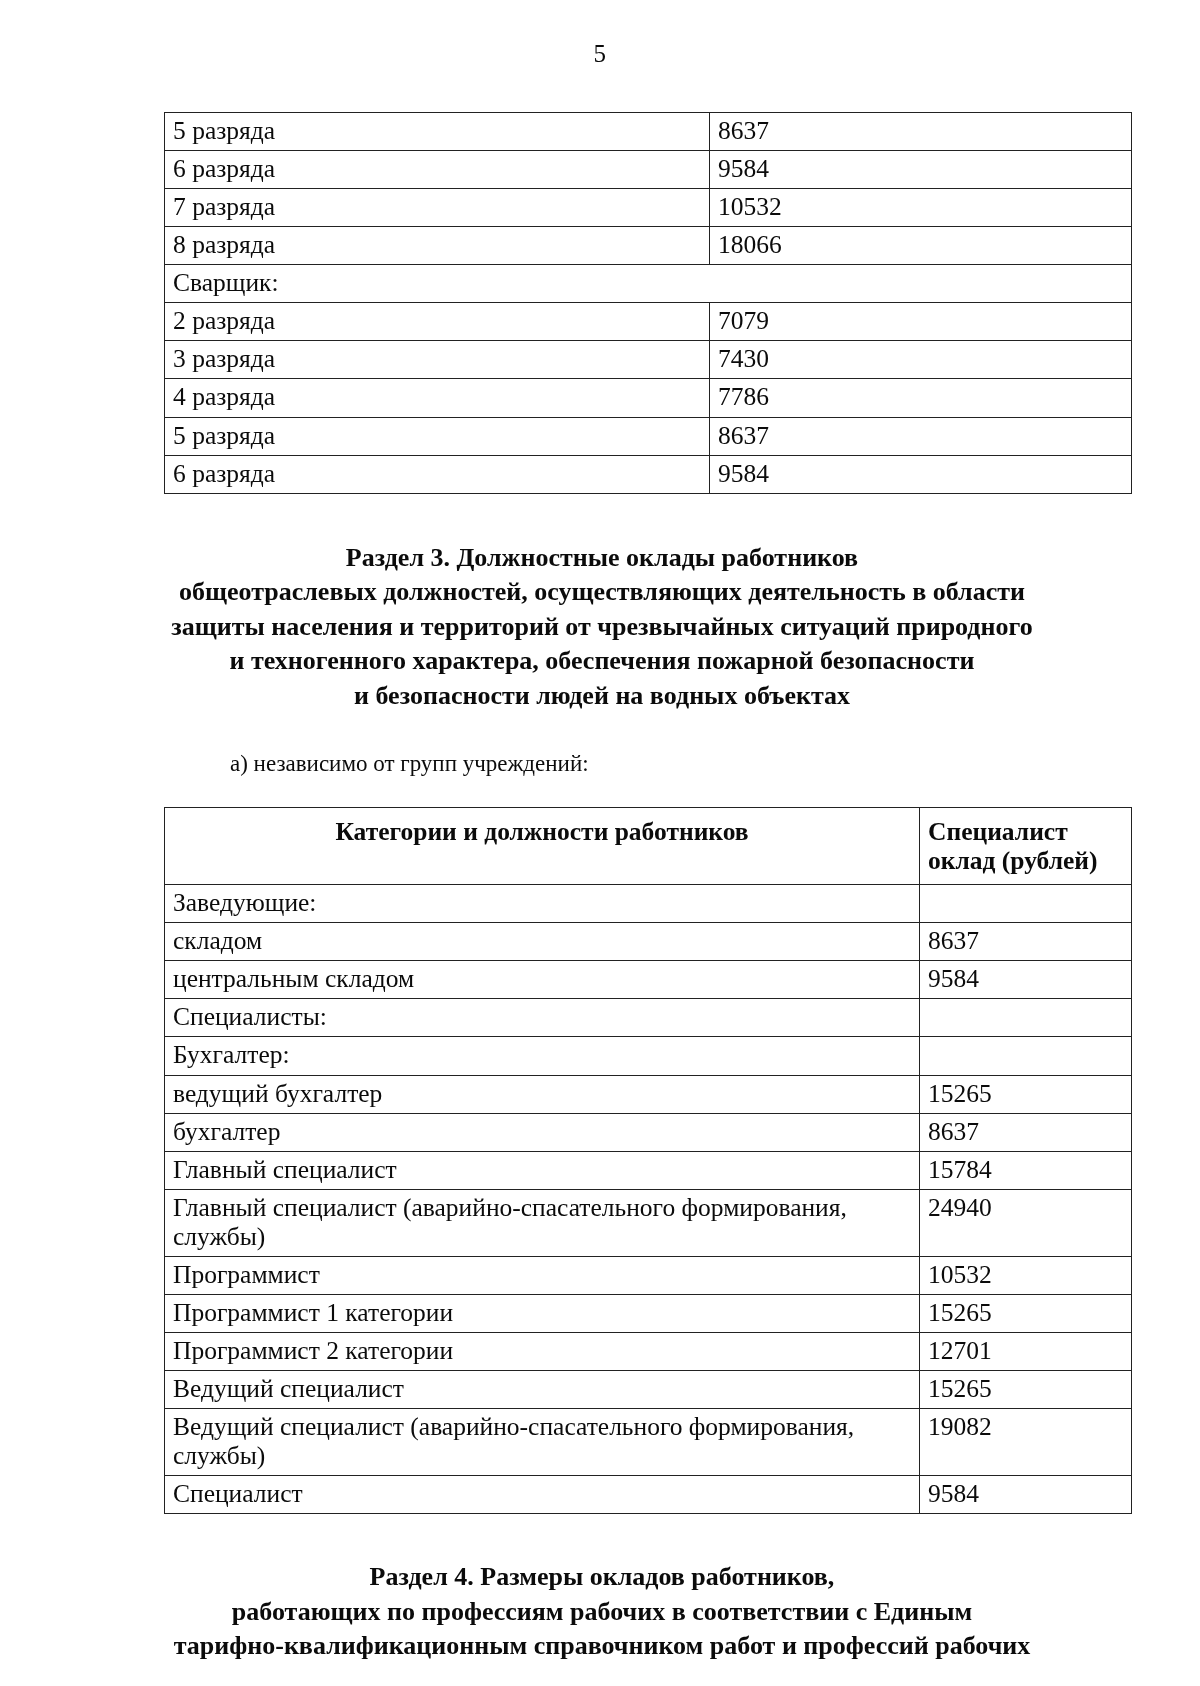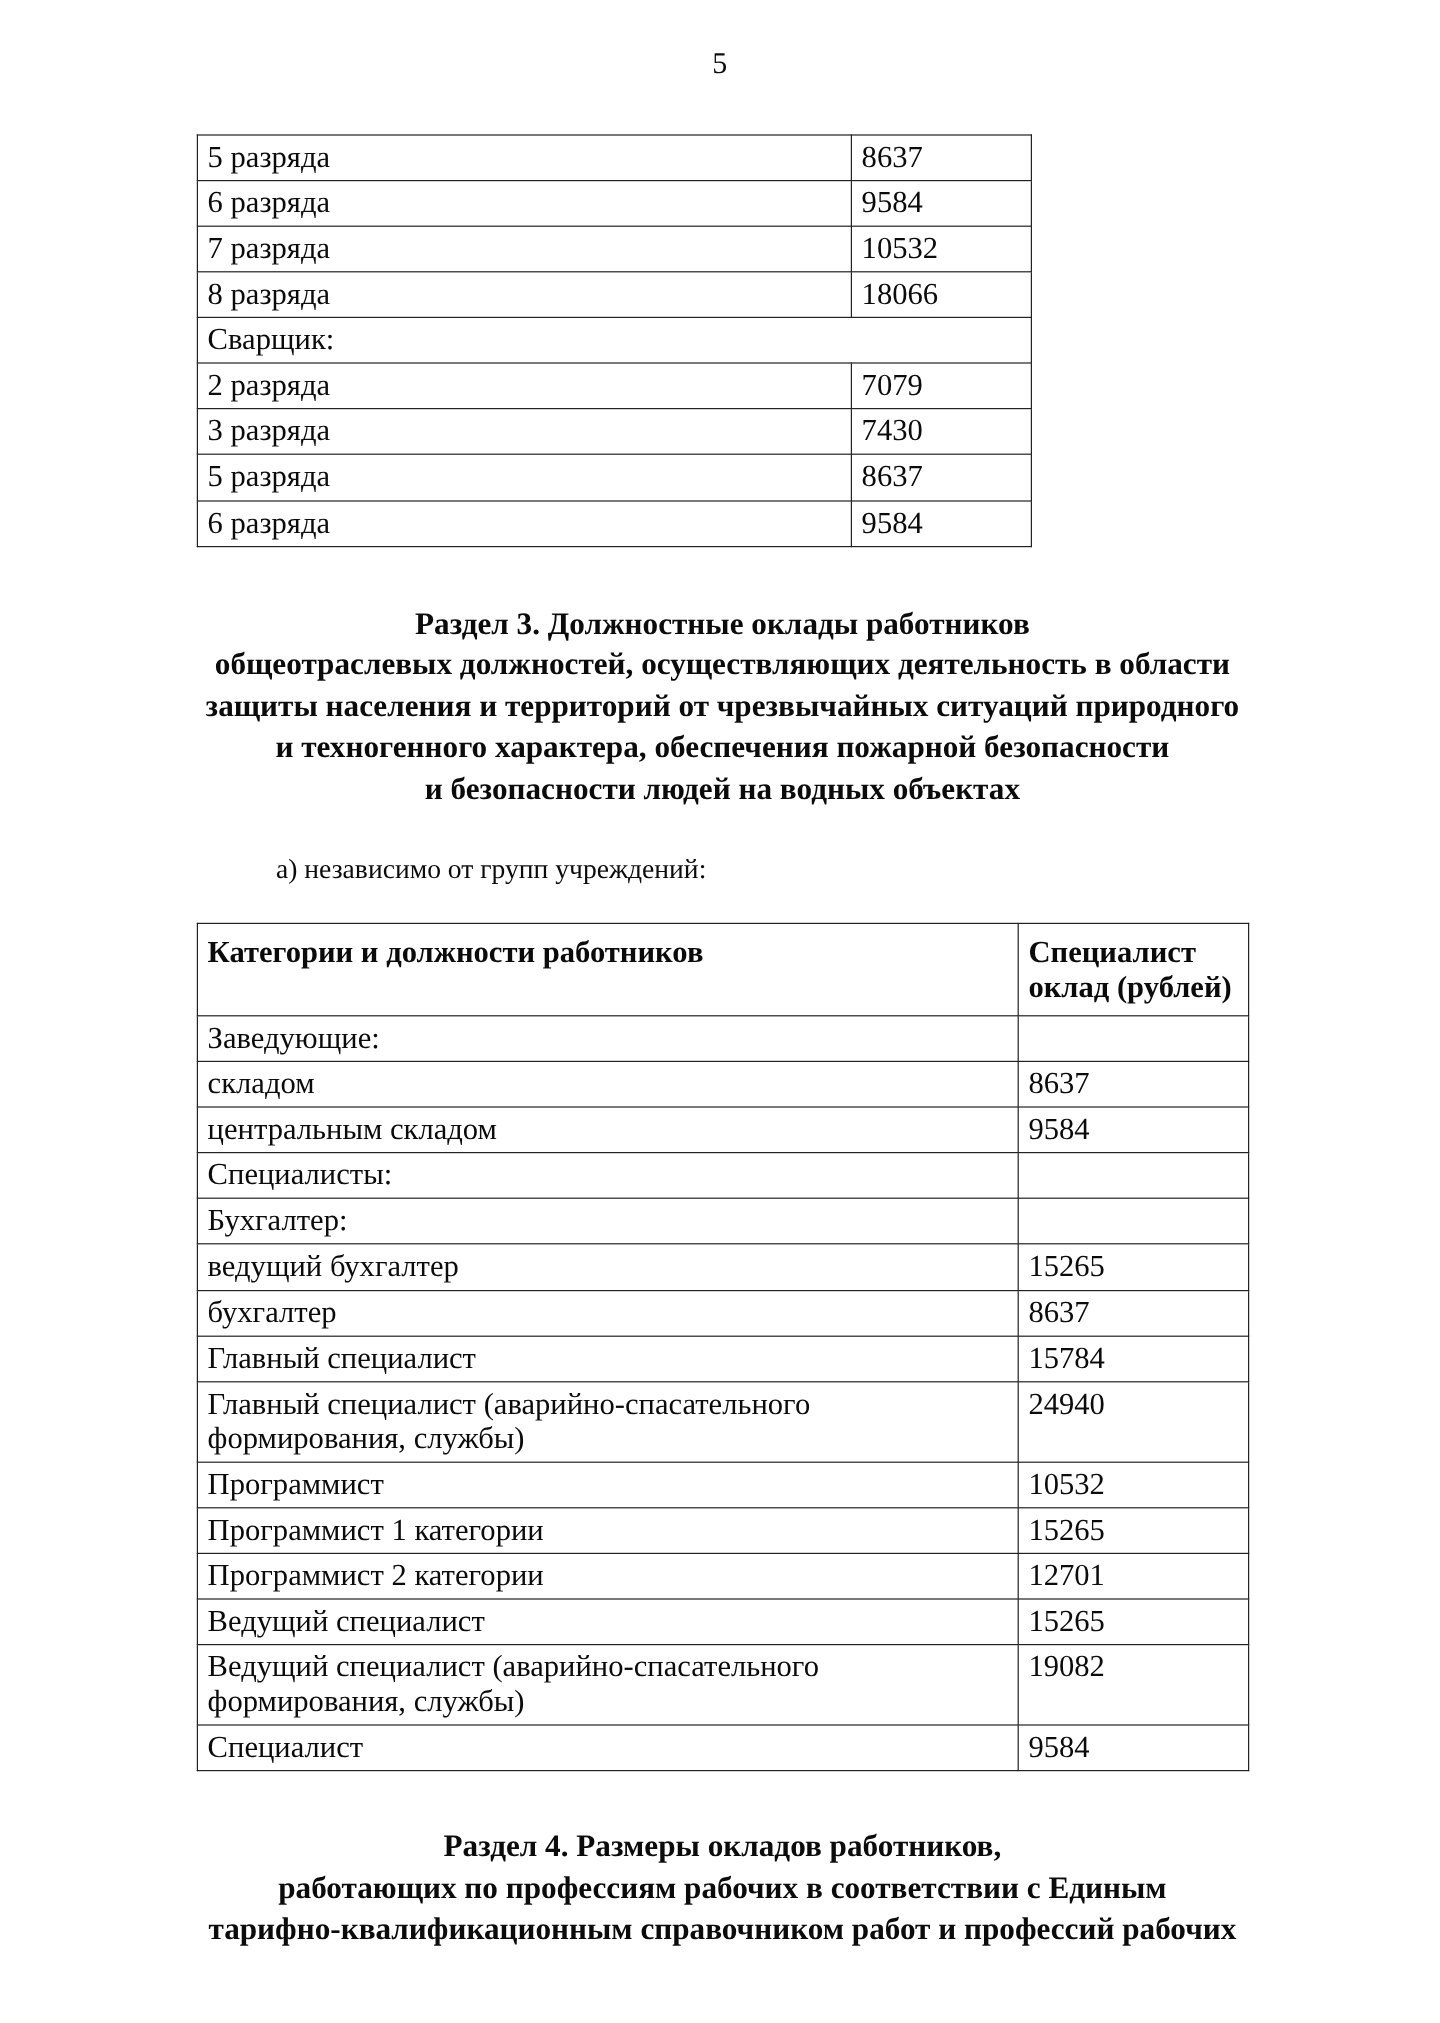--- a/index.html
+++ b/index.html
@@ -35,39 +35,39 @@
   .content {
     position: absolute;
     top: 112px;
     left: 164px;
     width: 876px;
   }
 
   
   table.doc-table {
     border-collapse: collapse;
-    width: 696px;
+    width: 968px;
     table-layout: fixed;
     font-size: 25.5px;
     line-height: 1.14;
   }
   table.doc-table td,
   table.doc-table th {
     border: 1.6px solid #222;
     padding: 3px 8px 5px 8px;
     vertical-align: top;
     font-weight: normal;
     text-align: left;
   }
   table.doc-table td.num,
   table.doc-table th.num {
     text-align: left;
   }
   table.doc-table th {
-    text-align: left;
+    text-align: center;
     font-weight: bold;
     padding-top: 9px;
     padding-bottom: 9px;
   }
   .t1 td:first-child { width: 528px; }
   .t1 td.fullspan { width: auto; }
   .t2 col.c1 { width: 684px; }
   .t2 col.c2 { width: 192px; }
 
   .row-cat td {
@@ -127,20 +127,24 @@
         </tr>
         <tr>
           <td>2 разряда</td>
           <td class="num">7079</td>
         </tr>
         <tr>
           <td>3 разряда</td>
           <td class="num">7430</td>
         </tr>
         <tr>
+          <td>4 разряда</td>
+          <td class="num">7786</td>
+        </tr>
+        <tr>
           <td>5 разряда</td>
           <td class="num">8637</td>
         </tr>
         <tr>
           <td>6 разряда</td>
           <td class="num">9584</td>
         </tr>
       </tbody>
     </table>
 

